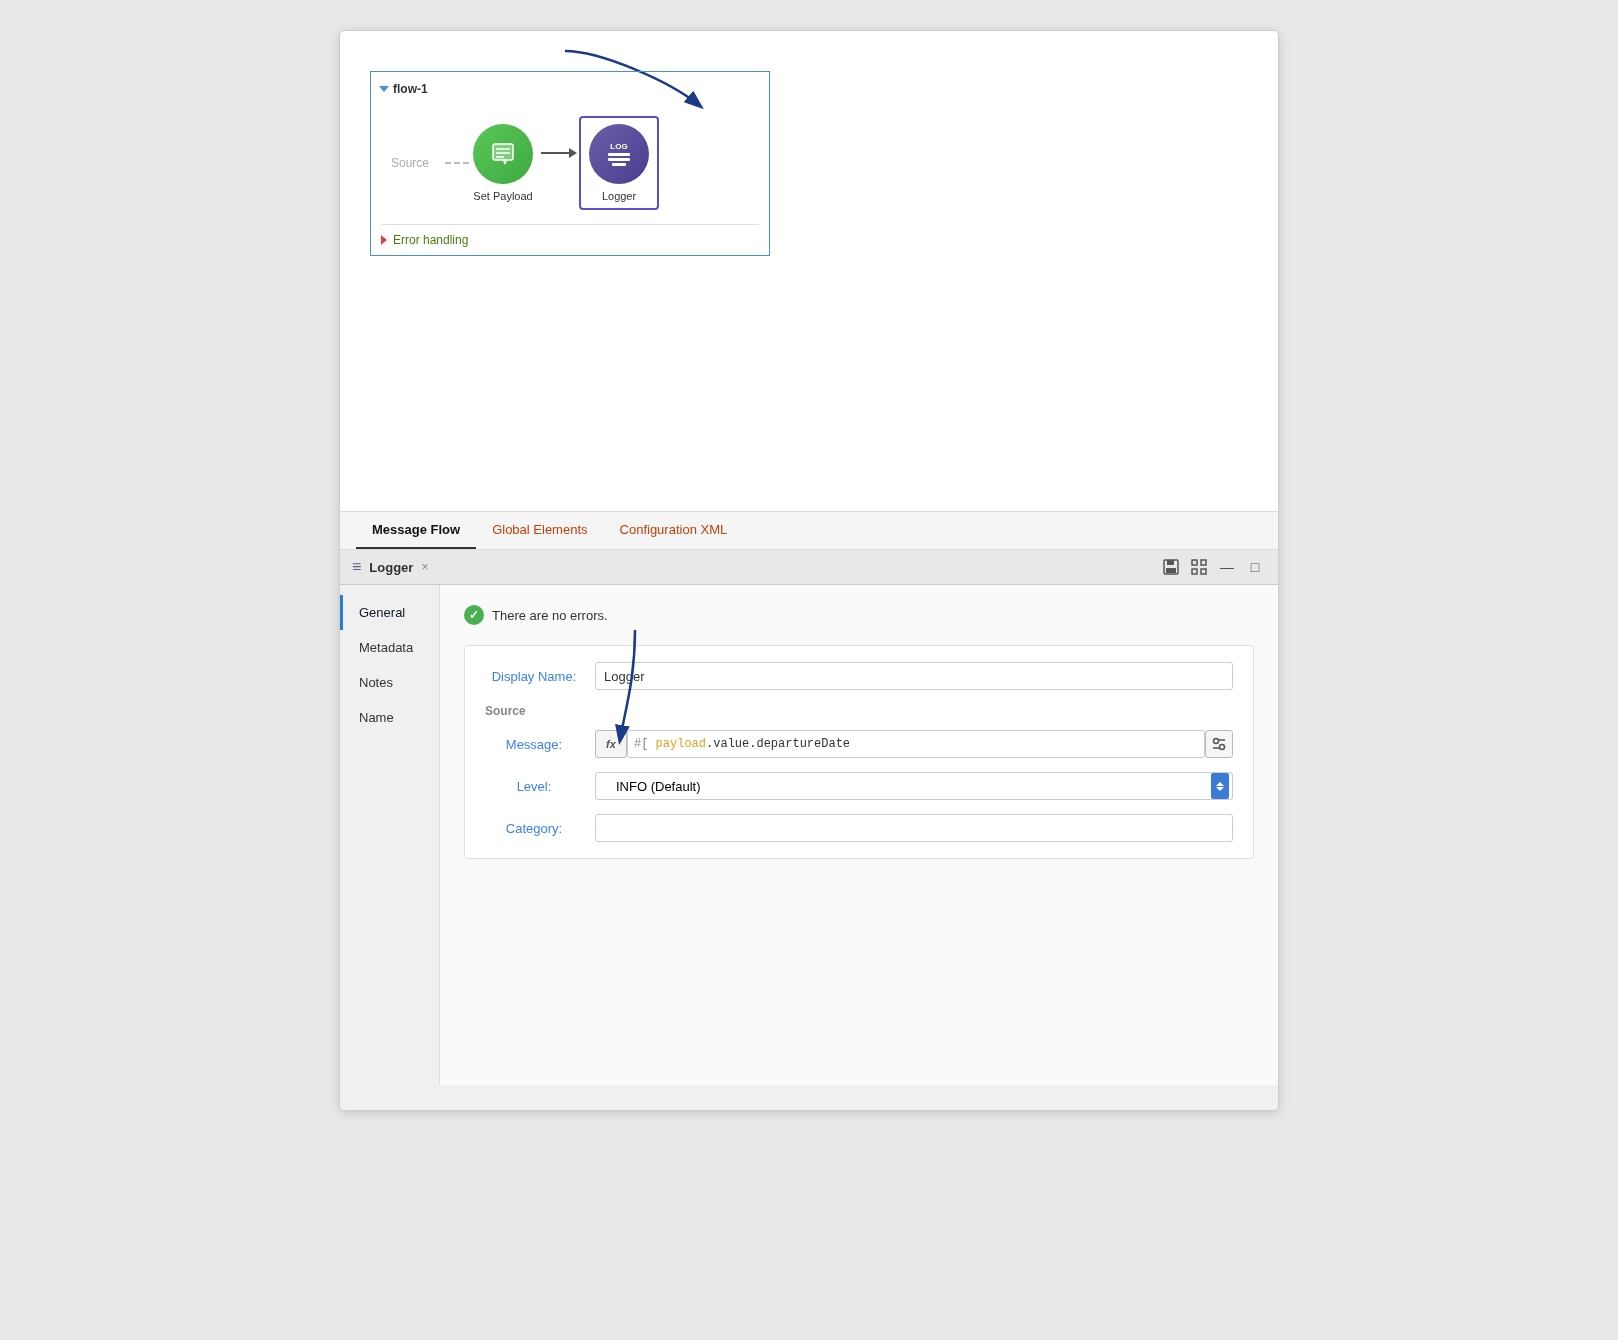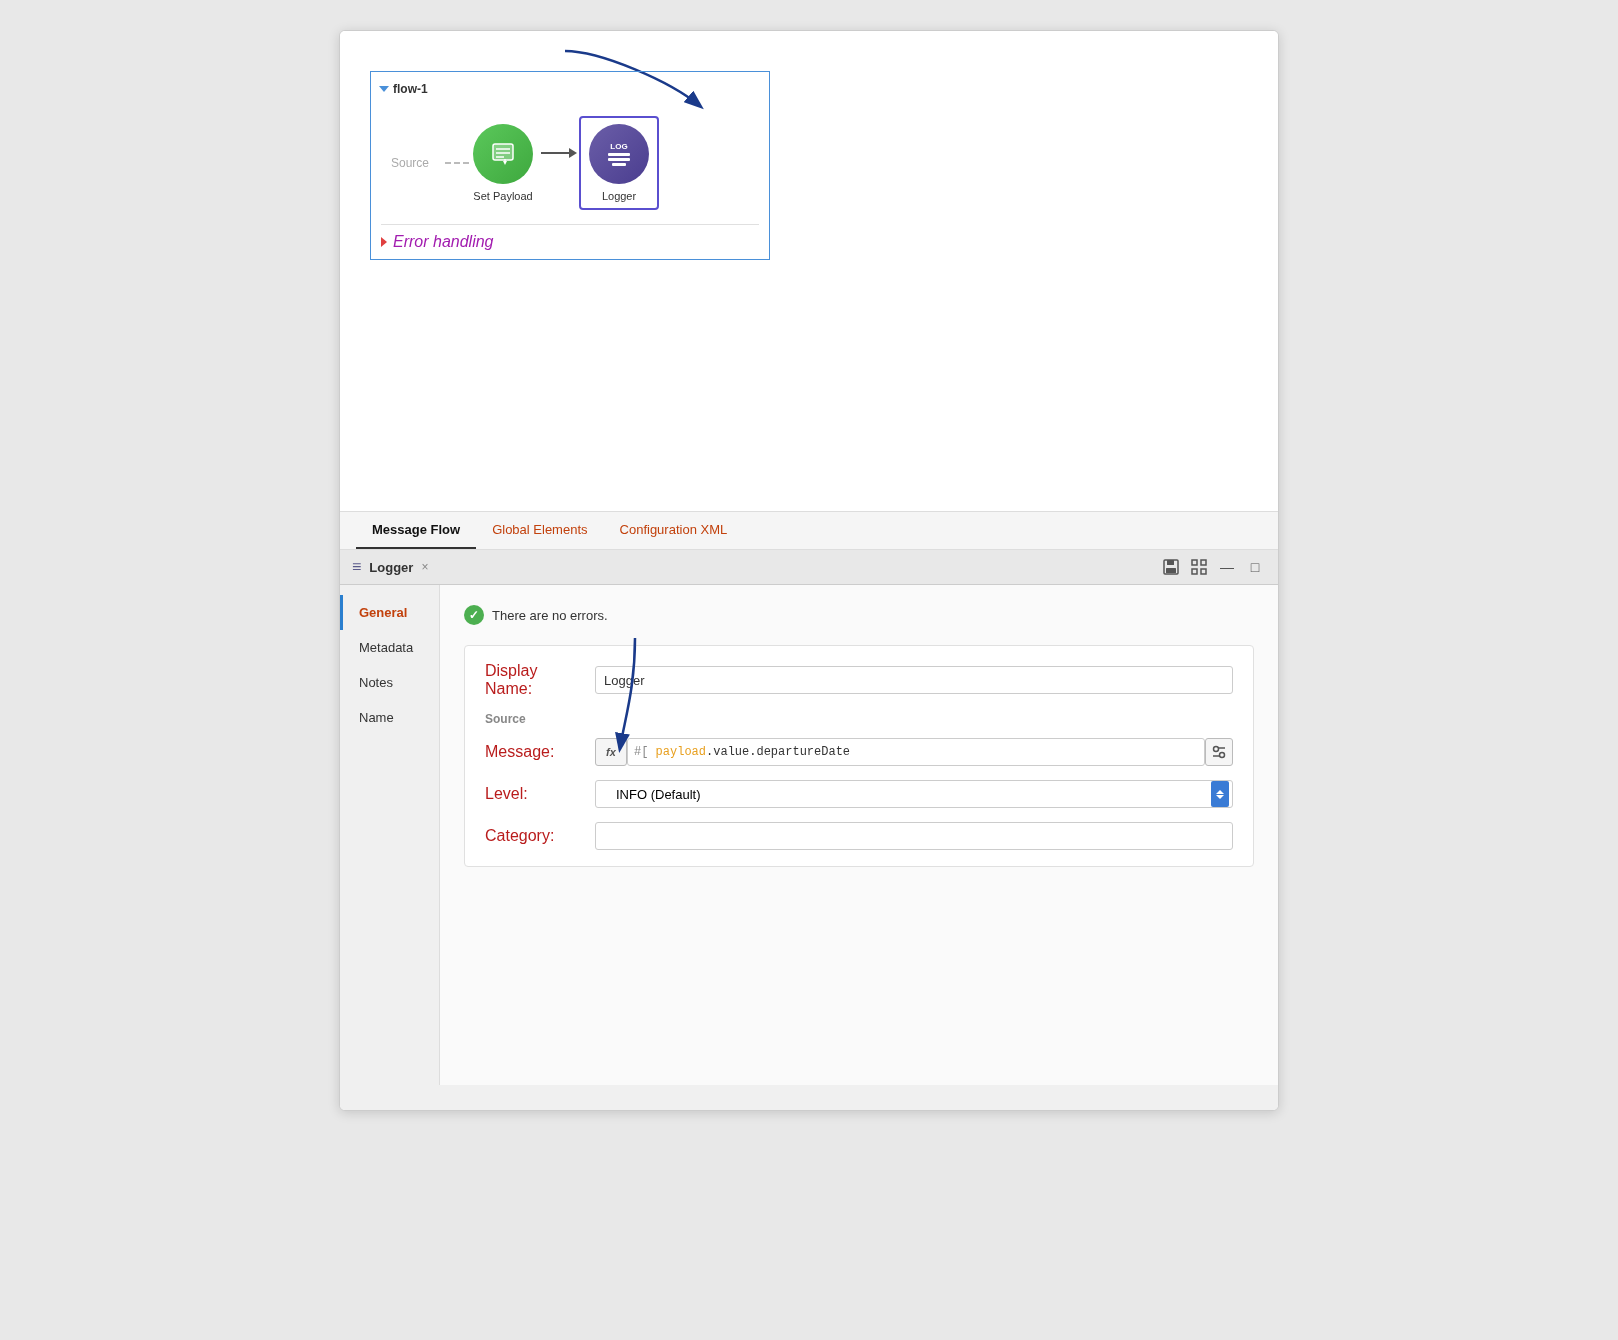--- a/index.html
+++ b/index.html
@@ -166,23 +166,22 @@
 
     .error-triangle {
       width: 0;
       height: 0;
       border-left: 6px solid #e04040;
       border-top: 5px solid transparent;
       border-bottom: 5px solid transparent;
     }
 
     .error-label {
-      font-size: 16px;
-      color: #a21caf;
-      font-style: italic;
+      font-size: 12px;
+      color: #4d7c0f;
     }
 
     
     .tab-bar {
       border-top: 1px solid #ddd;
       border-bottom: 1px solid #ddd;
       display: flex;
       align-items: center;
       padding: 0 16px;
       background: #f5f5f5;
@@ -272,22 +271,22 @@
 
     .nav-item {
       padding: 10px 16px;
       font-size: 13px;
       color: #333;
       cursor: pointer;
       border-left: 3px solid transparent;
     }
 
     .nav-item.active {
-      color: #c2410c;
-      font-weight: 700;
+      color: #0f172a;
+      font-weight: 400;
       border-left: 3px solid #2a7fcf;
     }
 
     
     .content-area {
       flex: 1;
       background: #fafafa;
       padding: 20px 24px;
     }
 
@@ -324,23 +323,23 @@
     }
 
     .form-row {
       display: flex;
       align-items: center;
       margin-bottom: 14px;
     }
 
     .form-label {
       width: 110px;
-      font-size: 16px;
-      color: #b91c1c;
-      text-align: left;
+      font-size: 13px;
+      color: #3b82f6;
+      text-align: center;
       padding-right: 12px;
     }
 
     .form-input {
       flex: 1;
       height: 28px;
       border: 1px solid #ccc;
       border-radius: 3px;
       padding: 0 8px;
       font-size: 13px;

